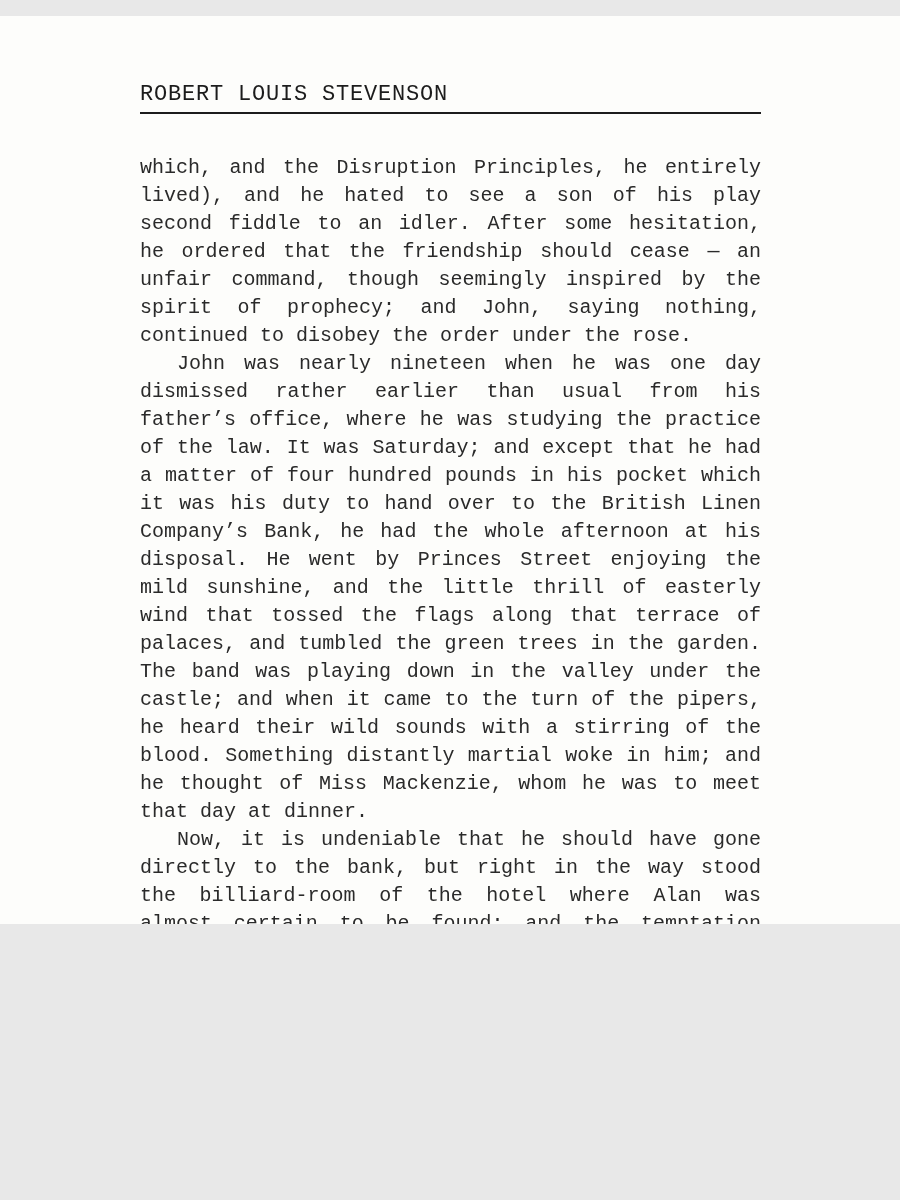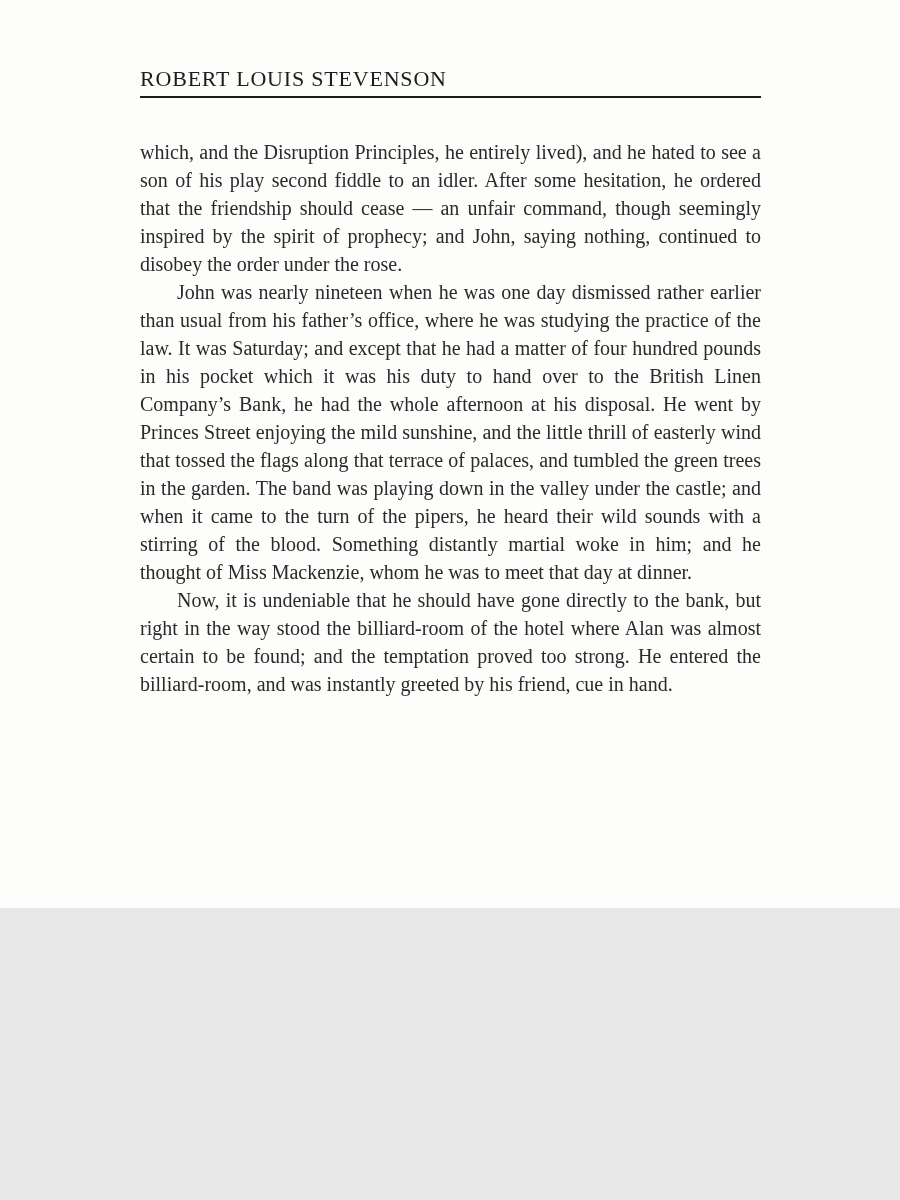--- a/index.html
+++ b/index.html
@@ -4,23 +4,23 @@
 <style>
   html, body {
     margin: 0;
     padding: 0;
     background: #e8e8e8;
   }
   .page {
     position: relative;
     width: 900px;
     height: 908px;
-    margin: 0 auto;
+    margin: 16px auto;
     background: #fdfdfb;
-    font-family: Liberation Serif, serif;
+    font-family: Liberation Mono, monospace;
     color: #262626;
     overflow: hidden;
   }
   .running-header {
     position: absolute;
     left: 140px;
     top: 66px;
     width: 621px;
     font-size: 22px;
     font-weight: normal;

